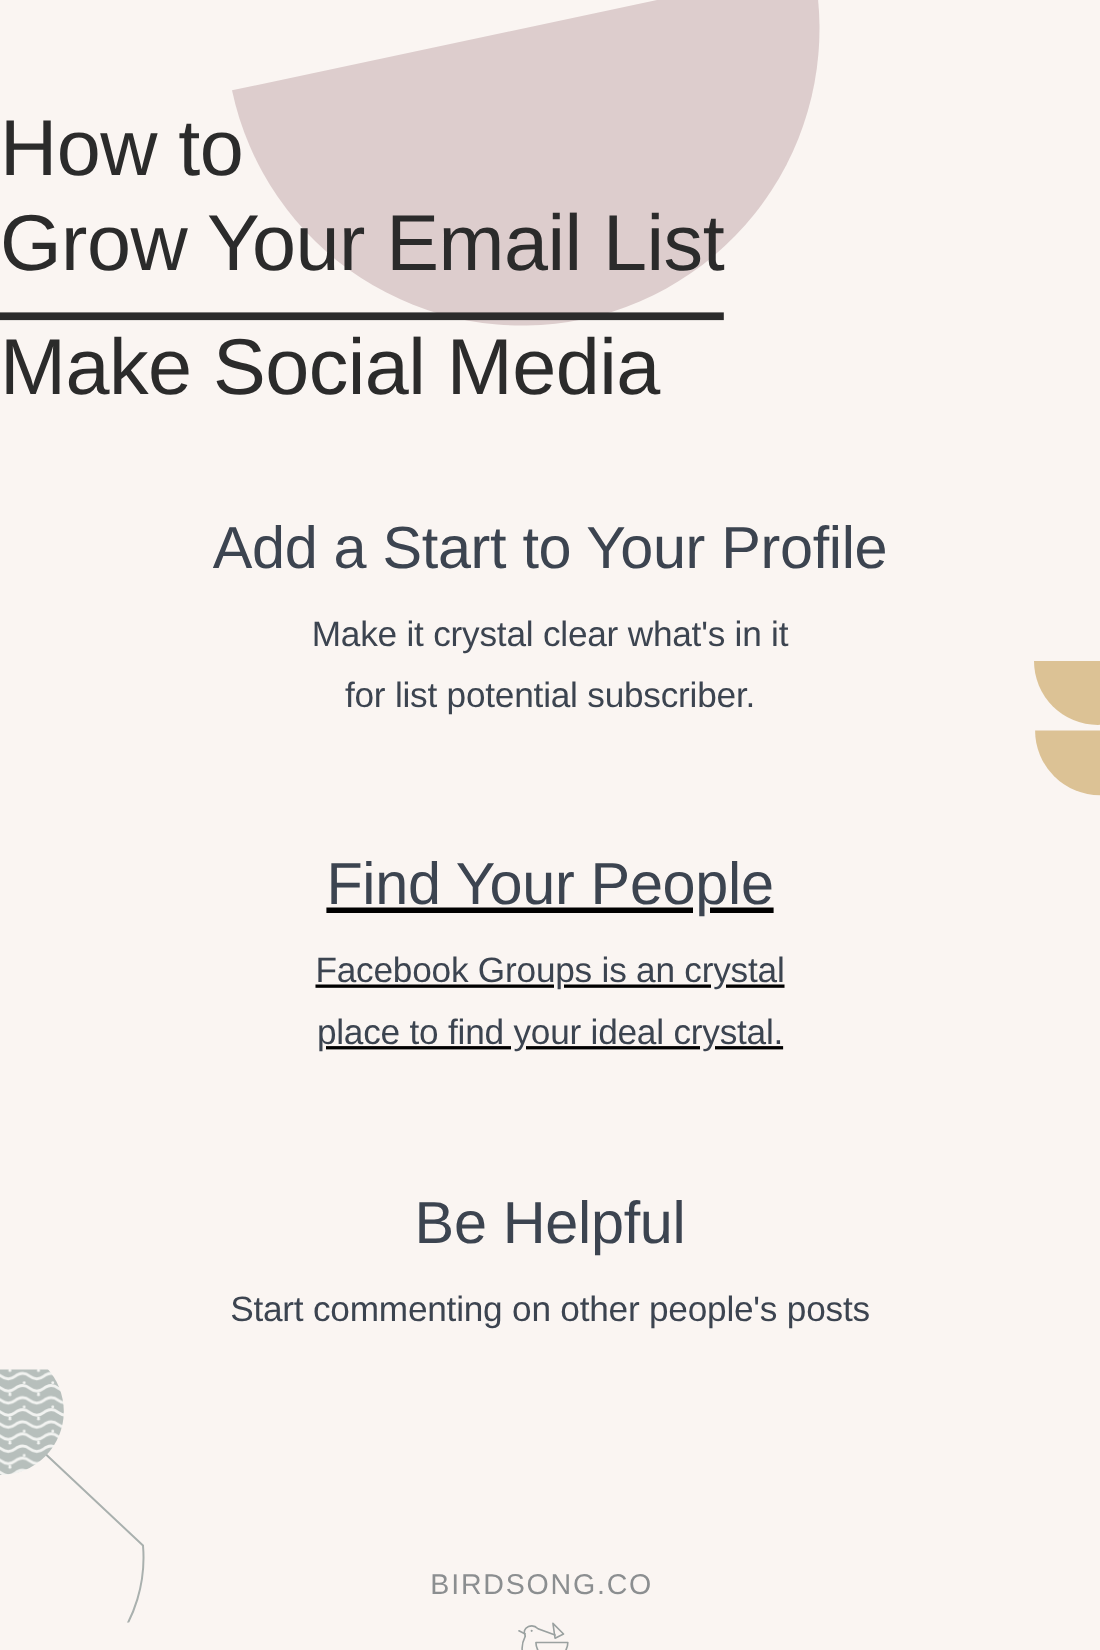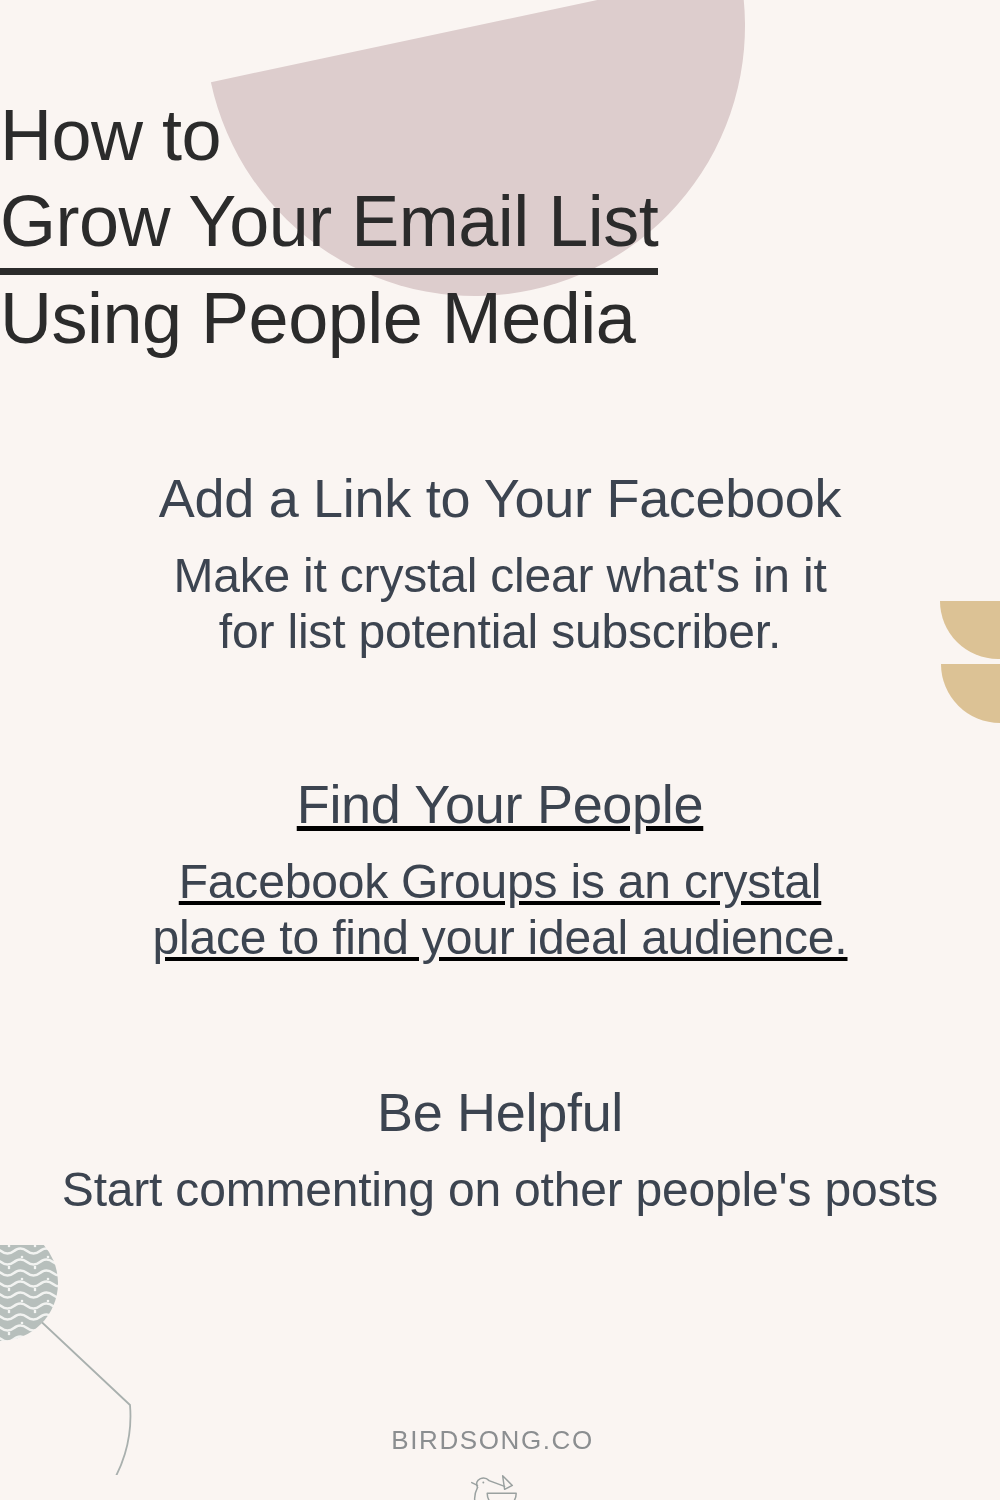--- a/index.html
+++ b/index.html
@@ -93,40 +93,40 @@
     font-size: 72px;
     line-height: 86px;
     color: #2b2b2b;
     font-weight: 400;
     letter-spacing: -0.5px;
     white-space: nowrap;
   }
   .title-line.underlined {
     position: relative;
     display: inline-block;
-    padding-bottom: 4px;
+    padding-bottom: 20px;
     border-bottom: 7px solid #2b2b2b;
   }
 
   .section {
     position: absolute;
     left: 0;
     width: 1000px;
     text-align: center;
   }
   .sec-heading {
     font-size: 54px;
     line-height: 64px;
     color: #3c4450;
     font-weight: 400;
     letter-spacing: -0.3px;
     margin: 0 0 18px 0;
   }
   .sec-body {
-    font-size: 48px;
+    font-size: 32px;
     line-height: 56px;
     color: #3c4450;
     font-weight: 400;
     letter-spacing: -0.2px;
     margin: 0;
   }
   .sec-body .line {
     display: block;
   }
 
@@ -188,36 +188,36 @@
     </svg>
   </div>
 
   <div class="content">
 
     <div class="title-block">
       <div class="title-line">How to</div>
       <div>
         <span class="title-line underlined">Grow Your Email List</span>
       </div>
-      <div class="title-line">Using People Media</div>
+      <div class="title-line">Make Social Media</div>
     </div>
 
     <div class="section" id="section-1">
-      <div class="sec-heading">Add a Link to Your Facebook</div>
+      <div class="sec-heading">Add a Start to Your Profile</div>
       <div class="sec-body">
         <span class="line">Make it crystal clear what's in it</span>
         <span class="line">for list potential subscriber.</span>
       </div>
     </div>
 
     <div class="section" id="section-2">
       <div class="sec-heading">Find Your People</div>
       <div class="sec-body">
         <span class="line">Facebook Groups is an crystal</span>
-        <span class="line">place to find your ideal audience.</span>
+        <span class="line">place to find your ideal crystal.</span>
       </div>
     </div>
 
     <div class="section" id="section-3">
       <div class="sec-heading">Be Helpful</div>
       <div class="sec-body">
         <span class="line">Start commenting on other people's posts</span>
       </div>
     </div>
 

